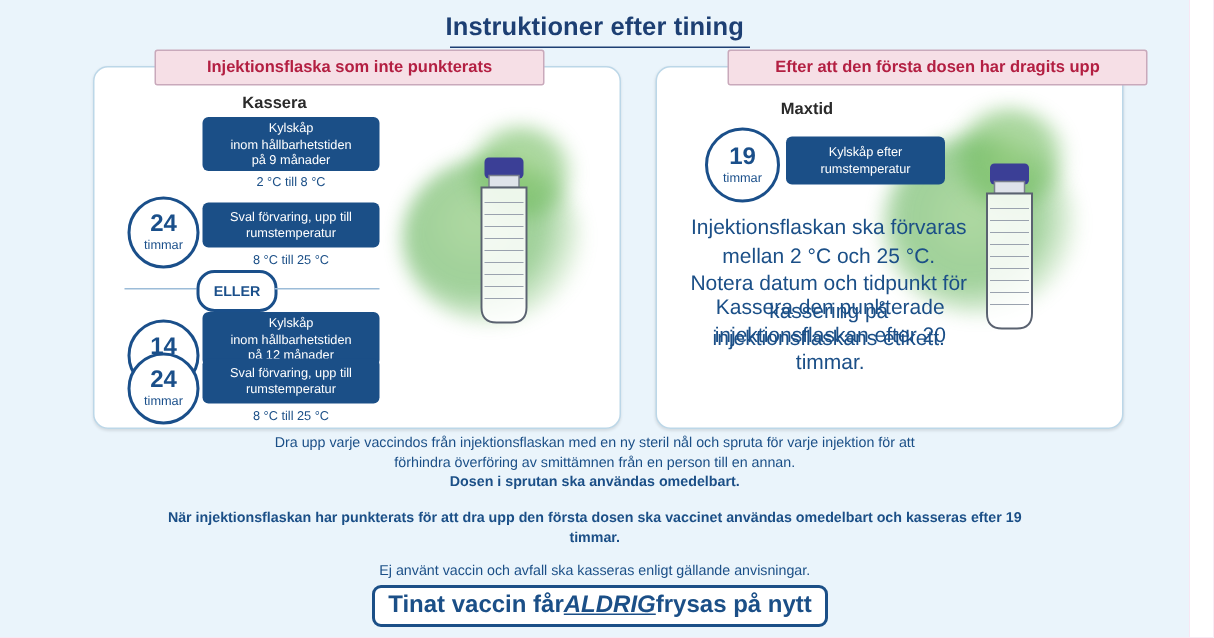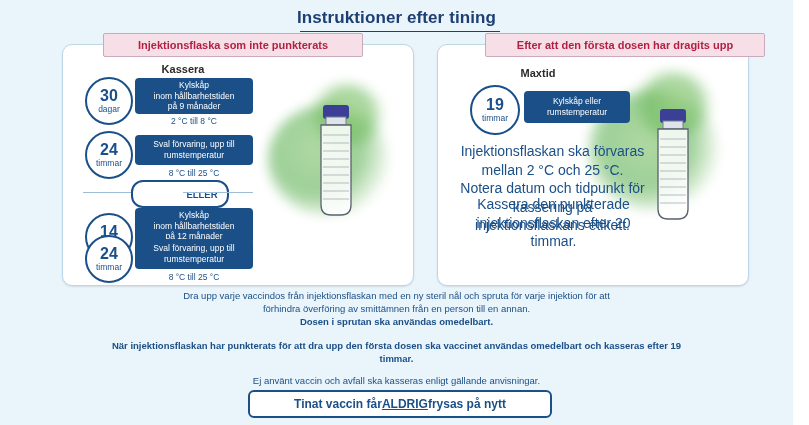--- a/index.html
+++ b/index.html
@@ -121,21 +121,20 @@
     position: absolute;
     border-radius: 50%;
     border: 2px solid #1a4f8a;
     background: #ffffff;
     display: flex;
     align-items: center;
     justify-content: center;
     color: #1a4f8a;
     font-size: 9.5px;
     font-weight: bold;
-    padding-left: 44px;
   }
 
   
   .bluebox {
     position: absolute;
     background: #1b4f87;
     color: #ffffff;
     border-radius: 4px;
     font-size: 8.5px;
     line-height: 1.25;
@@ -188,48 +187,44 @@
     top: 390px;
     width: 300px;
     height: 24px;
     border: 2px solid #1b4f87;
     border-radius: 6px;
     display: flex;
     align-items: center;
     justify-content: center;
     background: #ffffff;
     color: #1b4f87;
-    font-size: 12px;
-    font-weight: bold;
-  }
-  .final-box u { text-decoration: underline; }
+    font-size: 16px;
+    font-weight: bold;
+  }
+  .final-box u { text-decoration: underline; font-style: italic; }
 </style>
 </head>
 <body>
 
 <div id="page">
   <div class="bg-panel"></div>
   <div class="bg-right-white"></div>
 
   <div class="title">Instruktioner efter tining</div>
   <div class="title-underline"></div>
 
   <div class="card" id="card-left">
 
     <div class="splash" style="left:205px; top:60px; width:120px; height:110px; background: radial-gradient(circle at 40% 40%, #7fc26a 0%, #63b35a 45%, rgba(120,190,100,0.25) 72%, rgba(255,255,255,0) 80%);"></div>
     <div class="splash" style="left:248px; top:38px; width:72px; height:64px; background: radial-gradient(circle at 50% 50%, #8cc96f 0%, #6fbb5e 50%, rgba(255,255,255,0) 78%);"></div>
 
     <div class="card-header" id="hdr-left">Injektionsflaska som inte punkterats</div>
 
     <div class="sub-title" style="left:30px; top:18px; width:180px;">Kassera</div>
 
-    <div class="circle" style="left:22px; top:32px; width:44px; height:44px;">
-      <span class="num">30</span>
-      <span class="unit">dagar</span>
-    </div>
     <div class="bluebox" style="left:72px; top:33px; width:118px; height:36px; white-space: pre-line;"><span>Kylskåp
 inom hållbarhetstiden
 på 9 månader</span></div>
     <div class="tempnote" style="left:72px; top:71px; width:118px;">2 °C till 8 °C</div>
 
     <div class="circle" style="left:22px; top:86px; width:44px; height:44px;">
       <span class="num">24</span>
       <span class="unit">timmar</span>
     </div>
     <div class="bluebox" style="left:72px; top:90px; width:118px; height:30px; white-space: pre-line;"><span>Sval förvaring, upp till
@@ -281,21 +276,21 @@
     <div class="splash" style="left:196px; top:26px; width:78px; height:68px; background: radial-gradient(circle at 50% 50%, #8cc96f 0%, #6fbb5e 50%, rgba(255,255,255,0) 78%);"></div>
 
     <div class="card-header" id="hdr-right">Efter att den första dosen har dragits upp</div>
 
     <div class="sub-title" style="left:40px; top:22px; width:120px;">Maxtid</div>
 
     <div class="circle" style="left:32px; top:40px; width:46px; height:46px;">
       <span class="num">19</span>
       <span class="unit">timmar</span>
     </div>
-    <div class="bluebox" style="left:86px; top:46px; width:106px; height:32px; white-space: pre-line;"><span>Kylskåp eller
+    <div class="bluebox" style="left:86px; top:46px; width:106px; height:32px; white-space: pre-line;"><span>Kylskåp efter
 rumstemperatur</span></div>
 
     <div class="rtext" style="left:22px; top:97px; width:185px;">Injektionsflaskan ska förvaras mellan 2 °C och 25 °C. Notera datum och tidpunkt för kassering på injektionsflaskans etikett.</div>
     <div class="rtext" style="left:28px; top:150px; width:175px;">Kassera den punkterade injektionsflaskan efter 20 timmar.</div>
 
     <svg class="vial" style="left:200px; top:60px;" width="70" height="120" viewBox="0 0 70 120">
       <rect x="22" y="4" width="26" height="14" rx="3" fill="#3b3f96"></rect>
       <rect x="25" y="16" width="20" height="8" fill="#dfe3ea" stroke="#7a808c" stroke-width="1"></rect>
       <path d="M20 24 L20 104 Q20 114 30 114 L40 114 Q50 114 50 104 L50 24 Z" fill="#ffffff" fill-opacity="0.85" stroke="#5a6270" stroke-width="1.3"></path>
       <g stroke="#9aa2ae" stroke-width="0.7">

